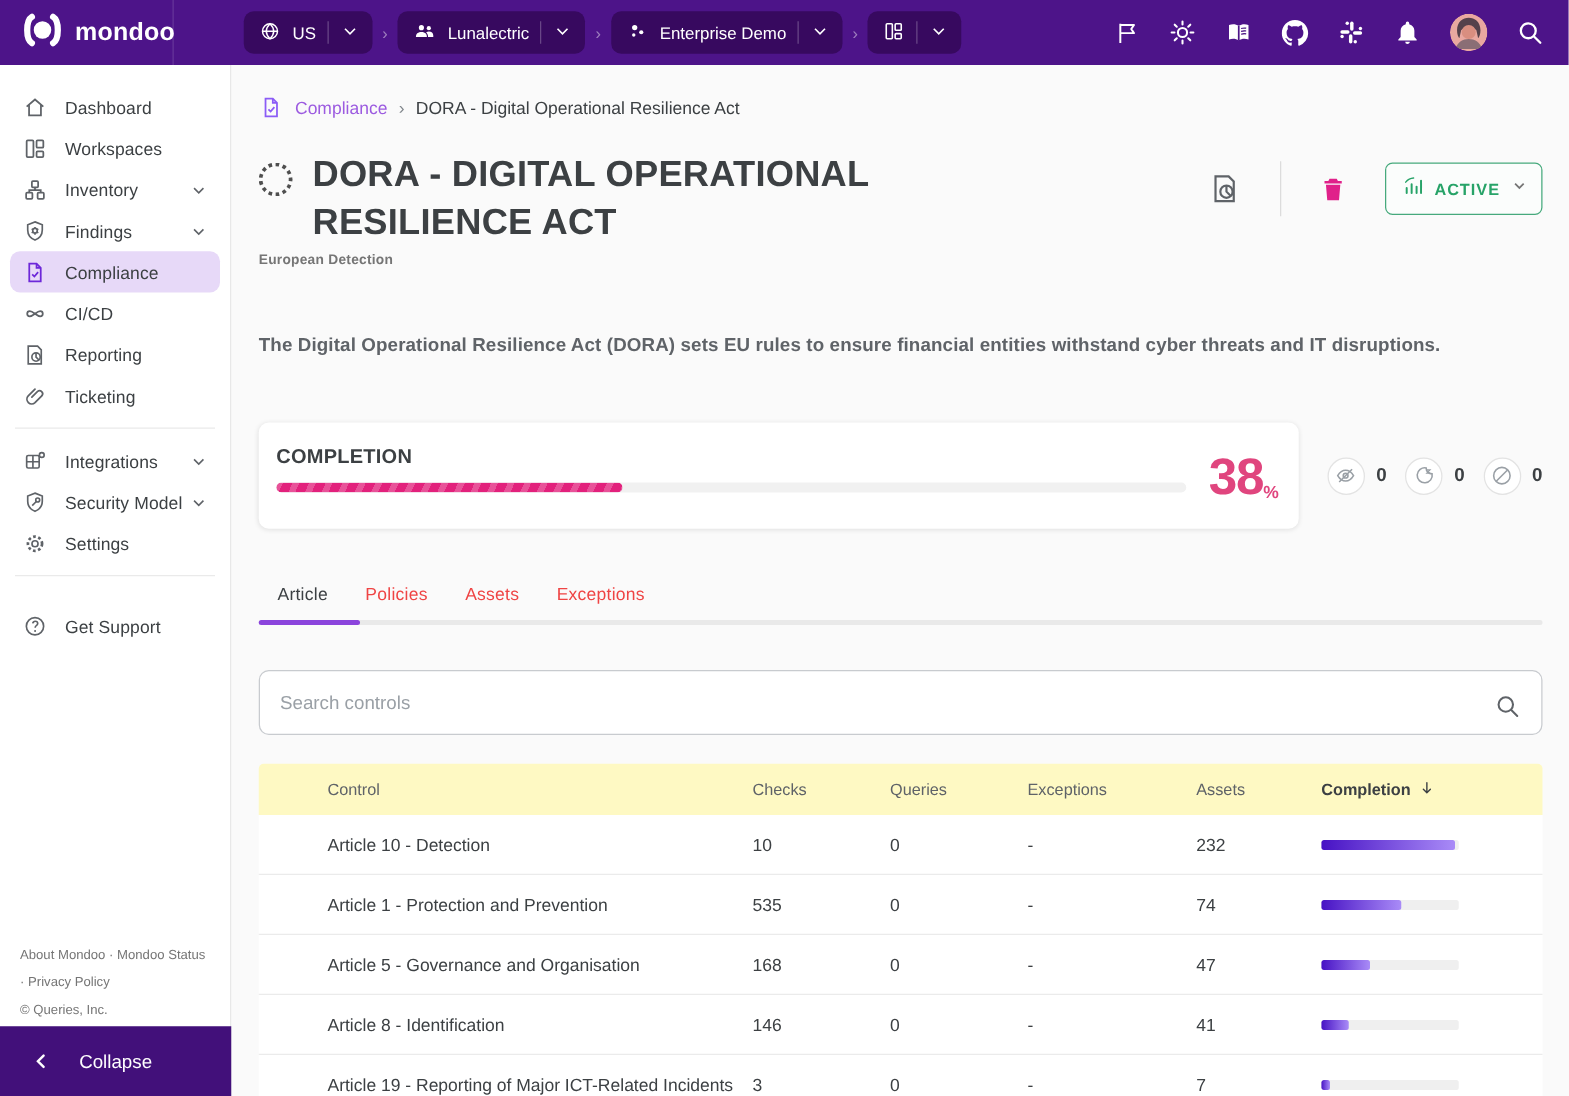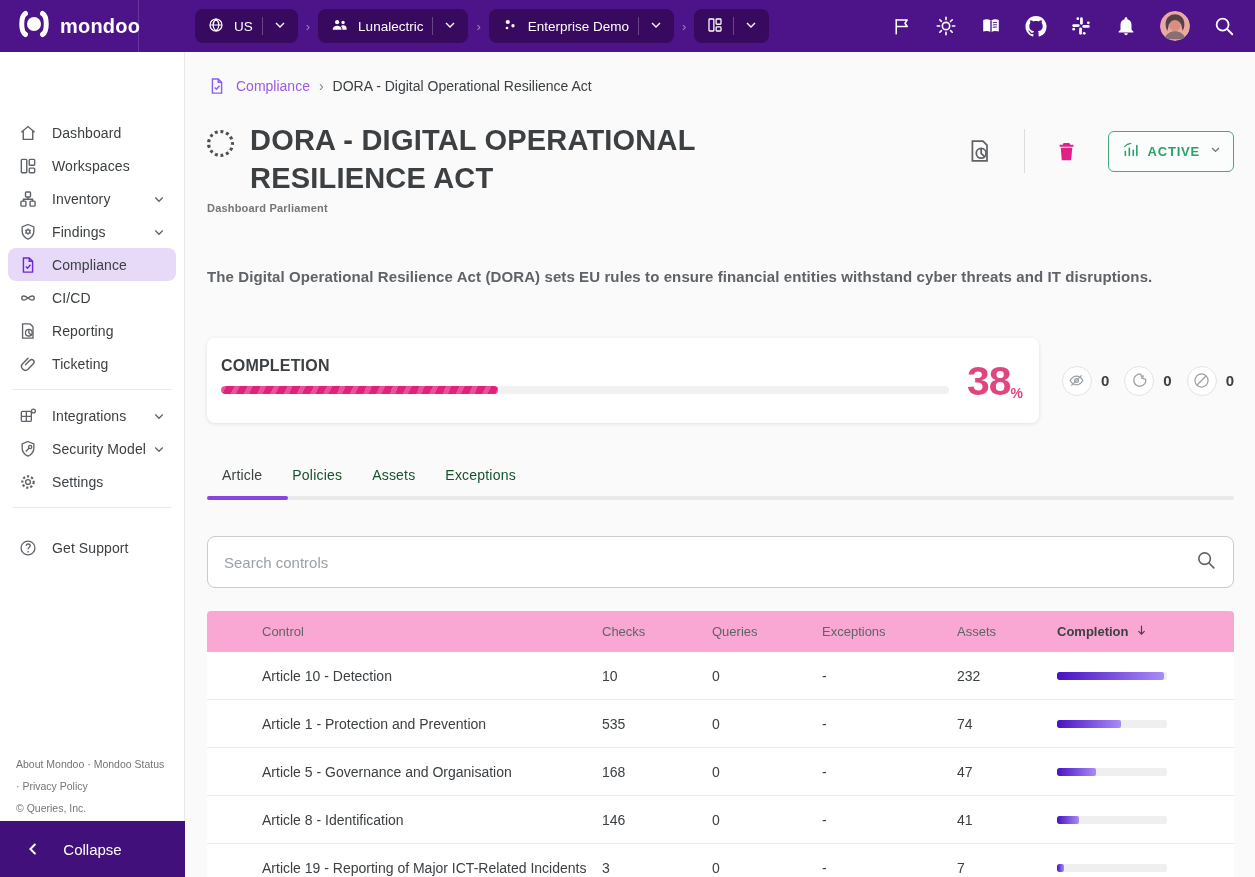--- a/index.html
+++ b/index.html
@@ -17,21 +17,21 @@
           background:#37095F; border-radius:8px; color:#fff; font-size:13.5px; cursor:pointer; }
   .pill .pdiv { width:1px; height:18px; background:rgba(255,255,255,.25); }
   .crumb-arrow { color:rgba(255,255,255,.45); font-size:13px; padding:0 4px; }
   .right-icons { margin-left:auto; display:flex; align-items:center; gap:23px; padding-right:20px; }
   .tb-icon { width:22px; height:22px; display:flex; align-items:center; justify-content:center; cursor:pointer; }
   .avatar { width:30px; height:30px; border-radius:50%; overflow:hidden; cursor:pointer; }
 
   
   .sidebar { position:absolute; left:0; top:52px; width:185px; height:825px; background:#fff;
              border-right:1px solid #E8E8E8; z-index:10; }
-  .nav { padding:17px 8px 0 8px;margin-top:47px; }
+  .nav { padding:17px 8px 0 8px; }
   .nav-item { height:33px; display:flex; align-items:center; padding:0 8px 0 10px; border-radius:8px;
               color:#3C4043; font-size:14px; cursor:pointer; letter-spacing:.1px; }
   .nav-item .nicon { width:20px; height:20px; margin-right:14px; display:flex; align-items:center; justify-content:center; }
   .nav-item svg { stroke:#5F6368; }
   .nav-item.active { background:#E7D9F8; }
   .nav-item.active svg { stroke:#6D28D9; }
   .nav-chevron { margin-left:auto; display:flex; }
   .nav-div { height:1px; background:#EAEAEA; margin:9px 4px; }
   .support-gap { height:14px; }
   .sidebar-footer { position:absolute; left:16px; bottom:58px; width:152px; font-size:10.5px;
@@ -79,35 +79,35 @@
   .comp-unit { font-size:14px; font-weight:700; margin-top:26px; }
 
   .counters { display:flex; align-items:center; margin-left:23px; gap:15px; }
   .counter { display:flex; align-items:center; gap:9px; }
   .counter-circle { width:30px; height:30px; border-radius:50%; background:#fff; border:1px solid #E3E3E3;
                     display:flex; align-items:center; justify-content:center; cursor:pointer; }
   .counter-num { font-size:15px; font-weight:600; color:#3C4043; }
 
   .tabs { margin-top:44px; position:relative; }
   .tab-list { display:flex; }
-  .tab { padding:0 15px; height:29px; font-size:14px; letter-spacing:.2px; color:#14532d;
+  .tab { padding:0 15px; height:29px; font-size:14px; letter-spacing:.2px; color:#ef4444;
          cursor:pointer; display:flex; align-items:flex-start; }
   .tab.active { color:#3C4043; }
   .tab-track { height:4px; background:#E9E9E9; border-radius:2px; position:relative; }
   .tab-indicator { position:absolute; left:0; top:0; width:81px; height:4px; background:#8B44DC; border-radius:2px; }
 
   .search-box { margin-top:36px; height:52px; background:#fff; border:1px solid #C8CBCF; border-radius:8px;
-                display:flex; align-items:center; padding:4px 16px; }
+                display:flex; align-items:flex-start; padding:17px 16px; }
   .search-box input { flex:1; border:none; outline:none; font-size:15px; color:#3C4043;
                       font-family:"Liberation Sans", sans-serif; background:transparent; }
   .search-box input::placeholder { color:#9AA0A6; }
 
   .table { margin-top:23px; }
   .thead, .trow { display:grid; grid-template-columns:395px 110px 110px 135px 100px 1fr; align-items:center; }
-  .thead { height:41px; background:#f9a8d4; border-radius:4px 4px 0 0; font-size:13px; color:#5F6368; }
+  .thead { height:41px; background:#fef9c3; border-radius:4px 4px 0 0; font-size:13px; color:#5F6368; }
   .thead .c1 { padding-left:55px; }
   .th-completion { font-weight:700; color:#3C4043; display:flex; align-items:center; gap:5px; cursor:pointer; }
   .trow { height:48px; background:#fff; border-bottom:1px solid #EBEBEB; font-size:14px; color:#3C4043; cursor:pointer; }
   .trow .c1 { padding-left:55px; }
   .bar-track { width:110px; height:8px; background:#EFEFEF; border-radius:2px; overflow:hidden; }
   .bar-fill { height:100%; border-radius:2px; background:linear-gradient(90deg,#4712C4,#A98BF7);
               background-image:linear-gradient(90deg,#4712C4,#A98BF7); }
 </style>
 </head>
 <body>
@@ -469,21 +469,21 @@
         <span class="albl">ACTIVE</span>
         <span>
           <svg viewBox="0 0 24 24" width="15" height="15" fill="none" stroke="#757575" stroke-width="2.2">
               <path d="M6.5 9.5l5.5 5.5 5.5-5.5"></path>
             </svg>
         </span>
       </div>
     </div>
   </div>
 
-  <div class="subtitle">Dashboard Parliament</div>
+  <div class="subtitle">European Detection</div>
 
   <p class="description">The Digital Operational Resilience Act (DORA) sets EU rules to ensure financial entities withstand cyber threats and IT disruptions.</p>
 
   <div class="completion-row">
     <div class="comp-card">
       <div class="comp-left">
         <div class="comp-label">COMPLETION</div>
         <div class="comp-track">
           <div class="comp-fill" style="width: 38%;"></div>
         </div>

